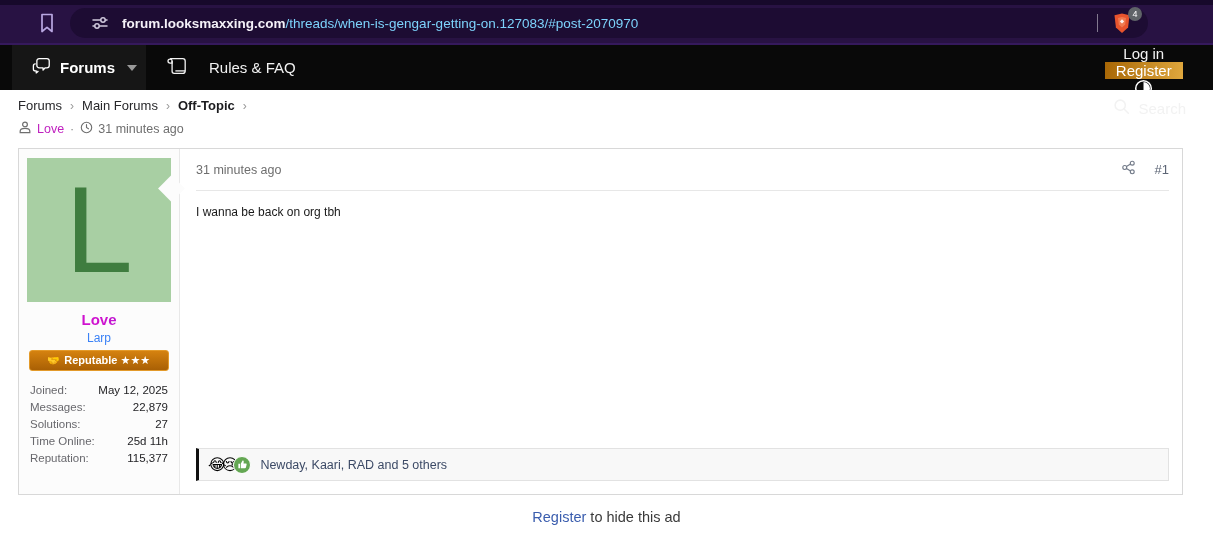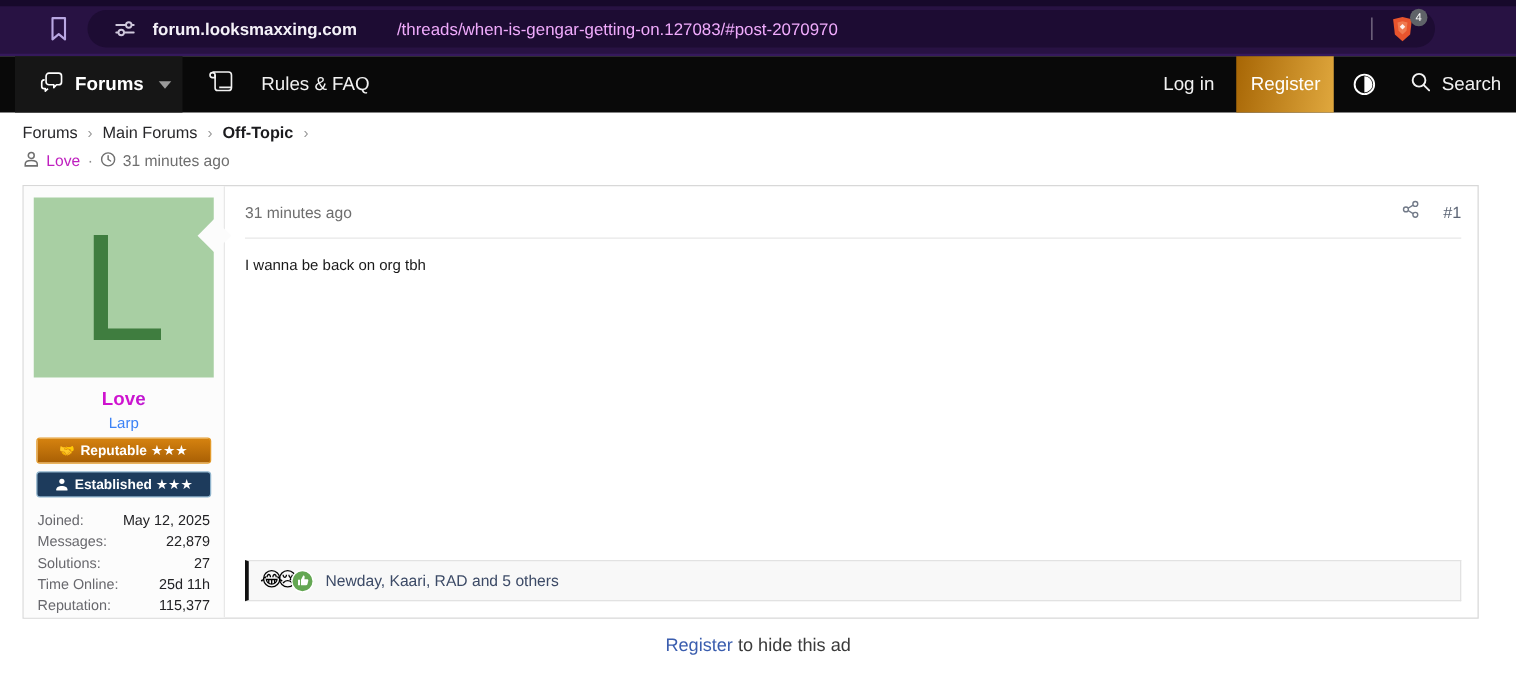--- a/index.html
+++ b/index.html
@@ -10,37 +10,37 @@
   
   .browser-bar{position:absolute;top:0;left:0;width:100%;height:45px;background:#281243;}
   .browser-top-strip{position:absolute;top:0;left:0;width:100%;height:5px;background:#17092b;}
   .browser-bottom-line{position:absolute;bottom:0;left:0;width:100%;height:2px;background:#35195c;}
   .bookmark-btn{position:absolute;left:36px;top:11px;width:22px;height:24px;cursor:pointer;}
   .url-pill{position:absolute;left:70px;top:8px;width:1078px;height:30px;background:#1d0c33;
             border-radius:15px;display:flex;align-items:center;}
   .tune-btn{margin-left:21px;width:18px;height:18px;display:flex;align-items:center;justify-content:center;}
   .url-text{margin-left:13px;font-size:13.5px;white-space:nowrap;overflow:hidden;flex:1;}
   .url-domain{color:#f4f1f8;font-weight:bold;}
-  .url-path{color:#f0abfc;margin-left:32px;}
+  .url-path{color:#7dd3fc;}
   .pill-divider{width:1px;height:18px;background:rgba(255,255,255,0.45);margin-right:12px;}
   .shield-wrap{position:relative;width:24px;height:24px;margin-right:14px;}
   .shield-badge{position:absolute;top:-4px;right:-8px;width:14px;height:14px;border-radius:50%;
                 background:#5f6368;color:#fff;font-size:9px;line-height:14px;text-align:center;}
 
   
   .nav-bar{position:absolute;top:45px;left:0;width:100%;height:45px;background:#090909;}
   .tab-forums{position:absolute;left:12px;top:0;height:45px;width:134px;background:#161616;
               display:flex;align-items:center;cursor:pointer;}
   .tab-forums .chat-ic{margin-left:20px;}
   .tab-forums .lbl{color:#fff;font-weight:bold;font-size:15px;margin-left:9px;}
   .caret{width:0;height:0;border-left:5px solid transparent;border-right:5px solid transparent;
          border-top:6px solid #9a9a9a;margin-left:12px;}
   .link-rules{position:absolute;left:167px;top:0;height:45px;display:flex;align-items:center;cursor:pointer;}
   .link-rules .lbl{color:#f2f2f2;font-size:15px;margin-left:22px;}
-  .nav-right{position:absolute;right:12px;top:0;height:45px;display:flex;align-items:center;}
+  .nav-right{position:absolute;right:27px;top:0;height:45px;display:flex;align-items:center;flex-direction:column;}
   .login-link{color:#f2f2f2;font-size:15px;padding:0 18px;cursor:pointer;}
   .register-btn{height:45px;width:78px;display:flex;align-items:center;justify-content:center;
                 background:linear-gradient(100deg,#a76605,#e0a83e);color:#fff;font-size:15px;cursor:pointer;}
   .theme-btn{padding:0 15px;display:flex;align-items:center;cursor:pointer;}
   .search-btn{display:flex;align-items:center;cursor:pointer;padding-left:12px;}
   .search-btn .lbl{color:#f2f2f2;font-size:15px;margin-left:8px;}
 
   
   .content{position:absolute;top:90px;left:0;width:100%;}
   .breadcrumb{margin:8px 0 0 18px;font-size:13px;color:#27272a;display:flex;align-items:center;}
@@ -210,27 +210,20 @@
         <div class="avatar">
           <span class="letter">L</span>
           <span class="avatar-tail"></span>
         </div>
         <div class="username">Love</div>
         <div class="user-title">Larp</div>
         <div class="badge badge-reputable">
           <span class="glyph">🤝</span>
           <span>Reputable ★★★</span>
         </div>
-        <div class="badge badge-established">
-          <svg width="11" height="11" viewBox="0 0 16 16">
-              <circle cx="8" cy="4.5" r="3" fill="#fff"></circle>
-              <path d="M1.5 15v-1.2c0-2.6 2.9-4 6.5-4s6.5 1.4 6.5 4V15z" fill="#fff"></path>
-            </svg>
-          <span>Established ★★★</span>
-        </div>
         <div class="stats">
           <div class="stat-row">
             <span class="stat-label">Joined:</span>
             <span class="stat-value">May 12, 2025</span>
           </div>
           <div class="stat-row">
             <span class="stat-label">Messages:</span>
             <span class="stat-value">22,879</span>
           </div>
           <div class="stat-row">

